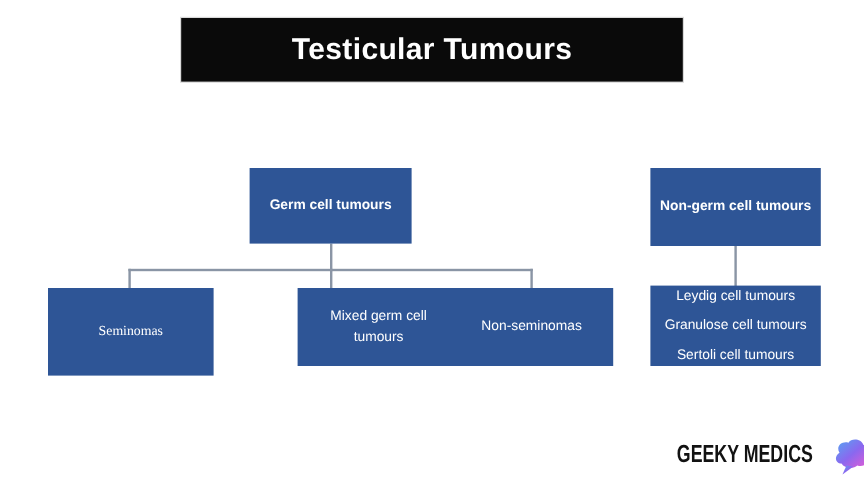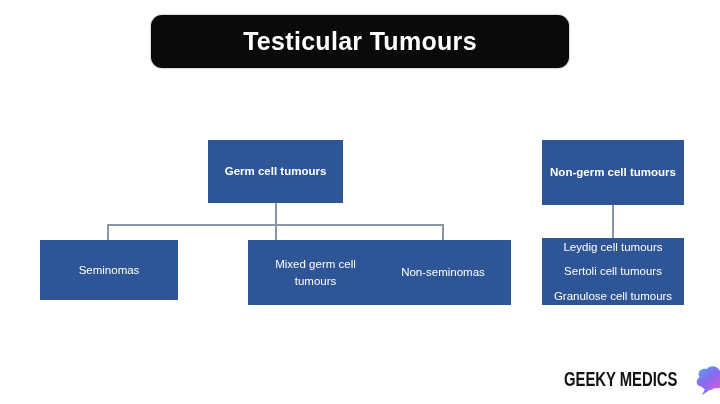--- a/index.html
+++ b/index.html
@@ -17,38 +17,37 @@
   .title-box {
     position: absolute;
     left: 151px; top: 15px;
     width: 418px; height: 53px;
     background: #0a0a0a;
     color: #ffffff;
     display: flex; align-items: center; justify-content: center;
     font-size: 25px; font-weight: bold;
     letter-spacing: 0.3px;
     box-shadow: 0 0 0 1px rgba(0,0,0,0.15);
-    border-radius: 11px;
   }
 
   .node {
     position: absolute;
     background: #2E5596;
     color: #ffffff;
     display: flex; align-items: center; justify-content: center;
     text-align: center;
     font-size: 11.5px;
     line-height: 1.45;
   }
   .node.parent { font-weight: bold; }
   .node.child  { font-weight: normal; }
 
   .node-germ          { left: 208px; top: 140px; width: 135px; height: 63px; }
   .node-nongerm       { left: 542px; top: 140px; width: 142px; height: 65px; padding: 0 4px; }
-  .node-seminomas     { left:  40px; top: 240px; width: 138px; height: 60px; }
+  .node-seminomas     { left:  40px; top: 240px; width: 138px; height: 73px; font-family: Liberation Serif, serif; }
   .node-mixed         { left: 208px; top: 240px; width: 135px; height: 65px; padding: 0 20px; margin-left: 40px; }
   .node-nonseminomas  { left: 375px; top: 240px; width: 136px; height: 65px; }
   .node-nongerm-types { left: 542px; top: 238px; width: 142px; height: 67px;
                         flex-direction: column; justify-content: space-between;
                         line-height: 1.6; font-weight: normal; }
 
   .connector {
     position: absolute;
     background: #8a95a5;
   }
@@ -103,22 +102,22 @@
     <span>Seminomas</span>
   </div>
   <div class="node child node-mixed">
     <span>Mixed germ cell tumours</span>
   </div>
   <div class="node child node-nonseminomas">
     <span>Non-seminomas</span>
   </div>
   <div class="node node-nongerm-types">
     <span>Leydig cell tumours</span>
+    <span>Granulose cell tumours</span>
     <span>Sertoli cell tumours</span>
-    <span>Granulose cell tumours</span>
   </div>
 
   <div class="logo">
     <span class="logo-text">GEEKY MEDICS</span>
     <span class="logo-icon">
       <svg width="37" height="33" viewBox="0 0 44 40" aria-hidden="true">
         <defs>
           <linearGradient id="brainGrad" x1="0" y1="0" x2="1" y2="1">
             <stop offset="0" stop-color="#55A7F2"></stop>
             <stop offset="0.5" stop-color="#8A68EF"></stop>

